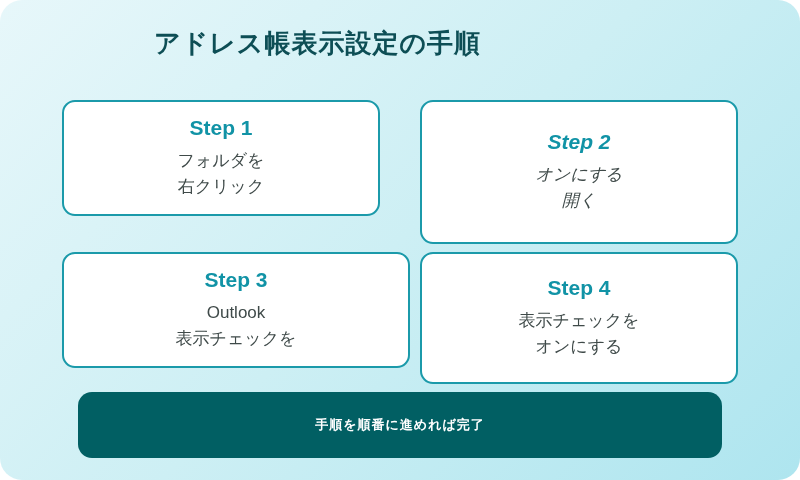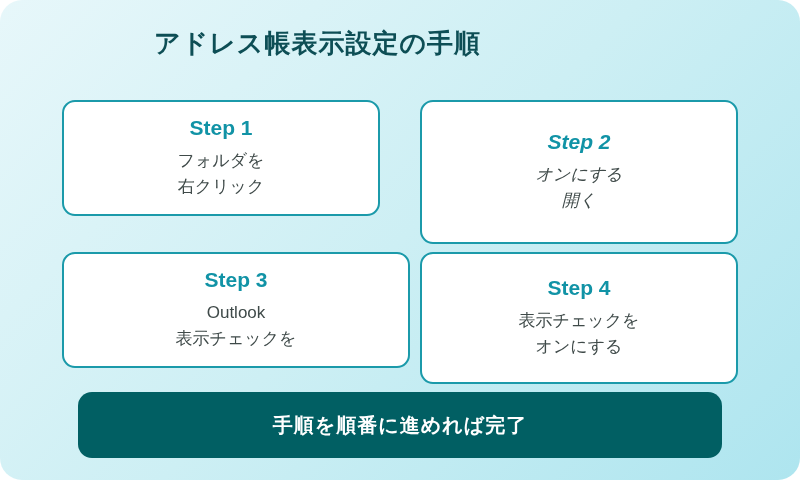--- a/index.html
+++ b/index.html
@@ -65,21 +65,21 @@
     height: 66px;
     box-sizing: border-box;
     background: #015f63;
     border-radius: 14px;
     display: flex;
     align-items: center;
     justify-content: center;
   }
   .banner-text {
     color: #ffffff;
-    font-size: 20px;
+    font-size: 13px;
     font-weight: bold;
     letter-spacing: 1px;
   }
 </style>
 </head>
 <body>
 
 <div class="page">
 
   <div class="title">アドレス帳表示設定の手順</div>

